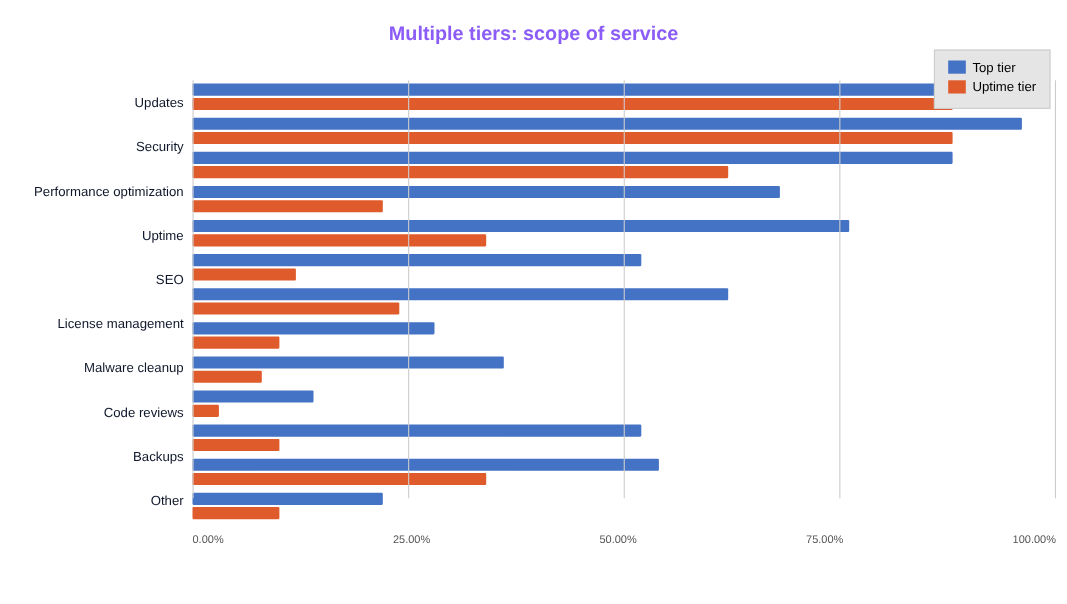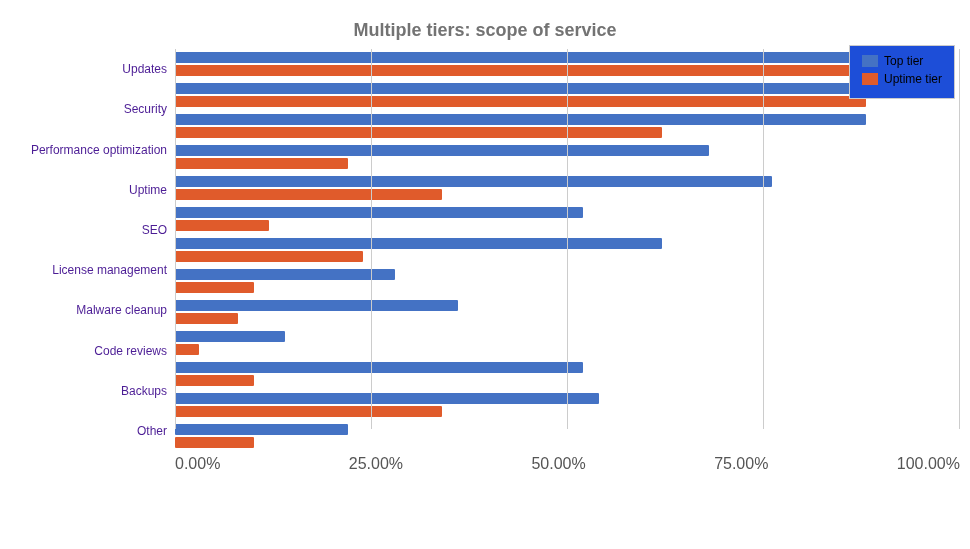--- a/index.html
+++ b/index.html
@@ -13,40 +13,40 @@
     .chart-container {
       width: 970px;
       height: 549px;
       padding: 20px 10px 50px 10px;
       position: relative;
     }
     .chart-title {
       text-align: center;
       font-size: 18px;
       font-weight: bold;
-      margin-bottom: 8px;
-      color: #737373;
+      margin-bottom: 32px;
+      color: #8b5cf6;
     }
     .chart-area {
       display: flex;
       width: 100%;
       height: calc(100% - 55px);
     }
     .y-labels {
       display: flex;
       flex-direction: column;
       justify-content: space-around;
       width: 165px;
       flex-shrink: 0;
       padding-right: 8px;
       padding-bottom: 22px;
     }
     .y-label {
       font-size: 12px;
-      color: #4c1d95;
+      color: #0f172a;
       text-align: right;
       line-height: 1;
       flex: 1;
       display: flex;
       align-items: center;
       justify-content: flex-end;
     }
     .chart-right {
       flex: 1;
       display: flex;
@@ -90,31 +90,31 @@
     }
     .bar-blue { background: #4472c4; }
     .bar-orange { background: #e05b2b; }
     .x-axis {
       height: 22px;
       display: flex;
       justify-content: space-between;
       align-items: flex-end;
     }
     .x-label {
-      font-size: 16px;
+      font-size: 10px;
       color: #555;
       text-align: center;
     }
     .legend {
       position: absolute;
       top: 45px;
       right: 15px;
       border: 1px solid #ccc;
       padding: 8px 12px;
-      background: #1d4ed8;
+      background: #e5e5e5;
       font-size: 12px;
     }
     .legend-item {
       display: flex;
       align-items: center;
       gap: 6px;
       margin-bottom: 4px;
     }
     .legend-color {
       width: 16px;

